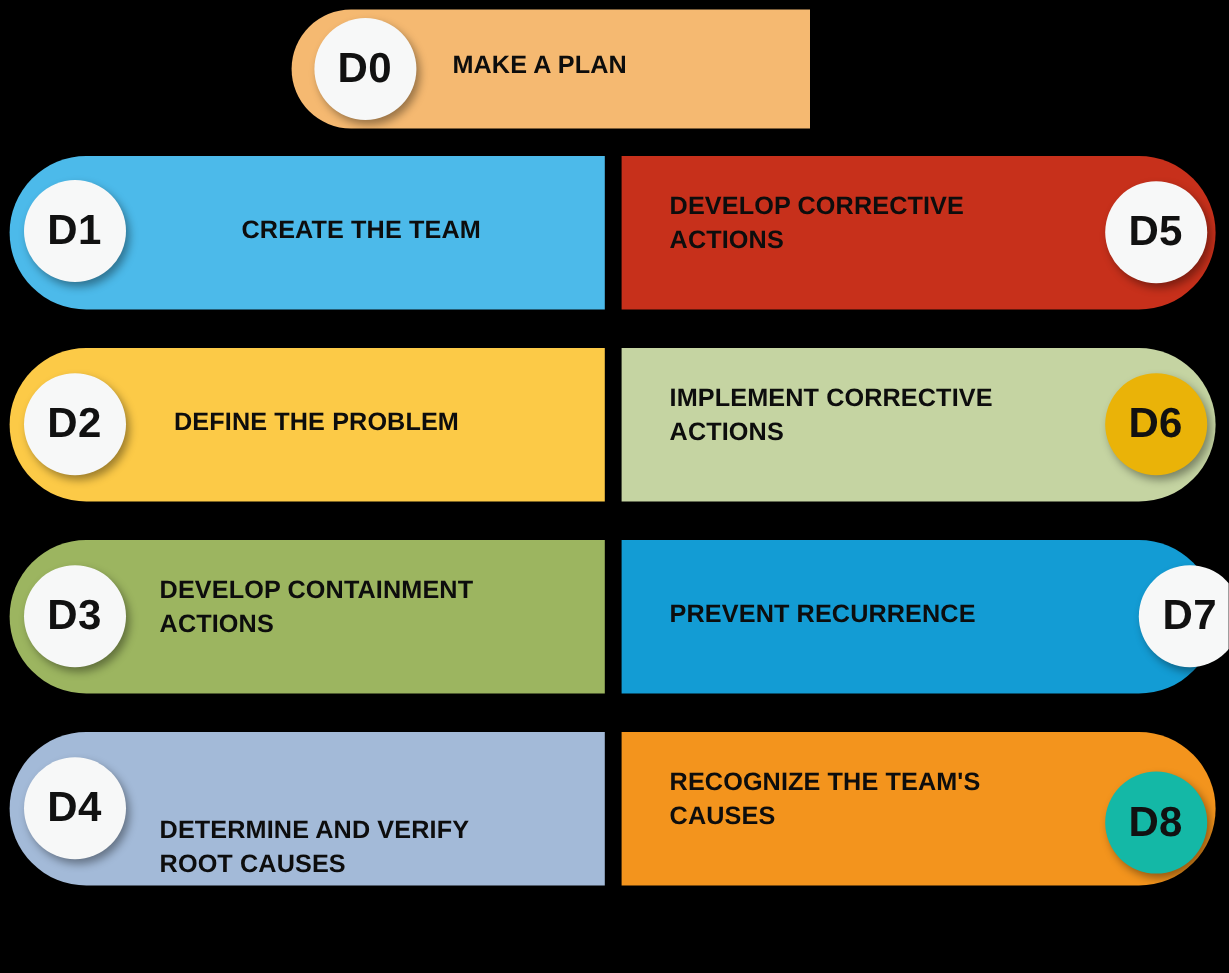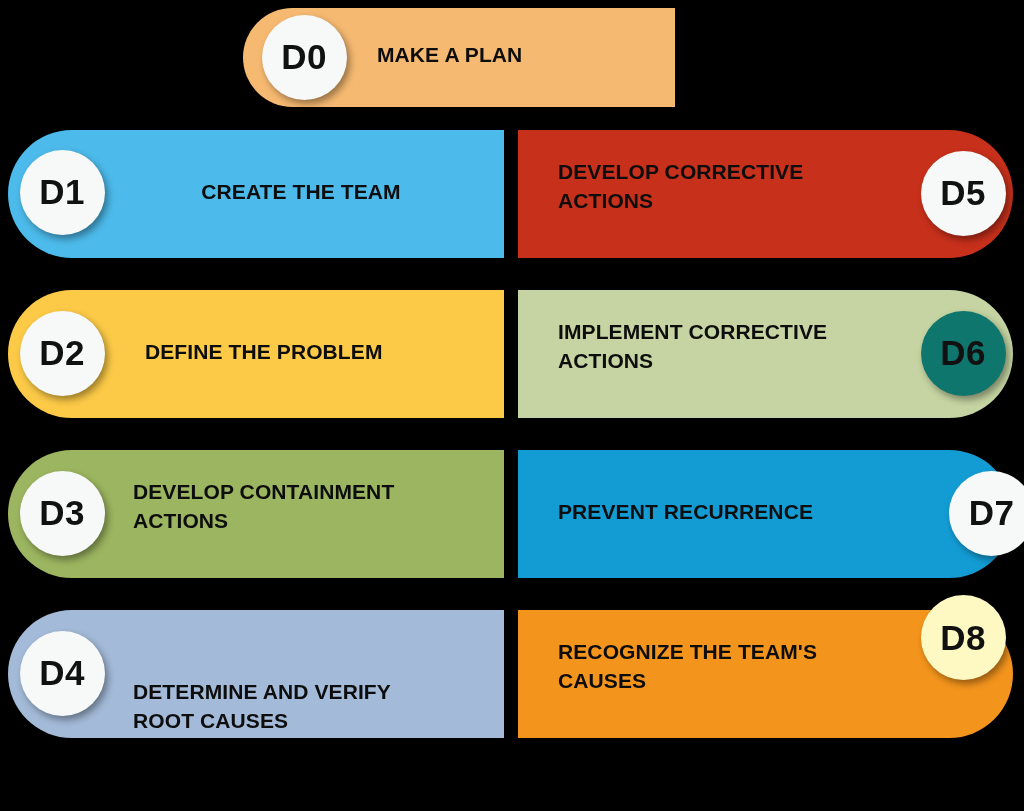--- a/index.html
+++ b/index.html
@@ -93,21 +93,21 @@
       <span class="badge-text">D5</span>
     </div>
     <div class="bar left" style="left: 8px; top: 290px; width: 496px; height: 128px; background: rgb(252, 202, 71);"></div>
     <div class="bar-label lbl-left" style="top: 338px; left: 133px; right: auto; width: 336px; margin-left: 12px;">DEFINE THE PROBLEM</div>
     <div class="badge" style="left: 19.5px; top: 310.5px; background: rgb(247, 248, 248);">
       <span class="badge-text">D2</span>
     </div>
     <div class="bar right" style="left: 518px; top: 290px; width: 495px; height: 128px; background: rgb(197, 212, 162);"></div>
     <div class="bar-label lbl-right" style="top: 318px; left: 558px; right: auto; width: 345px;">IMPLEMENT CORRECTIVE
 ACTIONS</div>
-    <div class="badge" style="left: 920.5px; top: 310.5px; background: #0f766e;">
+    <div class="badge" style="left: 920.5px; top: 310.5px; background: #eab308;">
       <span class="badge-text">D6</span>
     </div>
     <div class="bar left" style="left: 8px; top: 450px; width: 496px; height: 128px; background: rgb(156, 181, 96);"></div>
     <div class="bar-label lbl-left" style="top: 478px; left: 133px; right: auto; width: 336px;">DEVELOP CONTAINMENT
 ACTIONS</div>
     <div class="badge" style="left: 19.5px; top: 470.5px; background: rgb(247, 248, 248); text-align: right;">
       <span class="badge-text">D3</span>
     </div>
     <div class="bar right" style="left: 518px; top: 450px; width: 495px; height: 128px; background: rgb(19, 156, 212);"></div>
     <div class="bar-label lbl-right" style="top: 498px; left: 558px; right: auto; width: 345px;">PREVENT RECURRENCE</div>
@@ -116,16 +116,16 @@
     </div>
     <div class="bar left" style="left: 8px; top: 610px; width: 496px; height: 128px; background: rgb(163, 186, 216);"></div>
     <div class="bar-label lbl-left" style="top: 638px; left: 133px; right: auto; width: 336px; margin-top: 40px;">DETERMINE AND VERIFY
 ROOT CAUSES</div>
     <div class="badge" style="left: 19.5px; top: 630.5px; background: rgb(247, 248, 248);">
       <span class="badge-text">D4</span>
     </div>
     <div class="bar right" style="left: 518px; top: 610px; width: 495px; height: 128px; background: rgb(243, 148, 29);"></div>
     <div class="bar-label lbl-right" style="top: 638px; left: 558px; right: auto; width: 345px;">RECOGNIZE THE TEAM'S
 CAUSES</div>
-    <div class="badge" style="left: 920.5px; top: 595px; background: #fef9c3;">
+    <div class="badge" style="left: 920.5px; top: 643px; background: #14b8a6;">
       <span class="badge-text">D8</span>
     </div>
   </div>
 
 </body></html>

